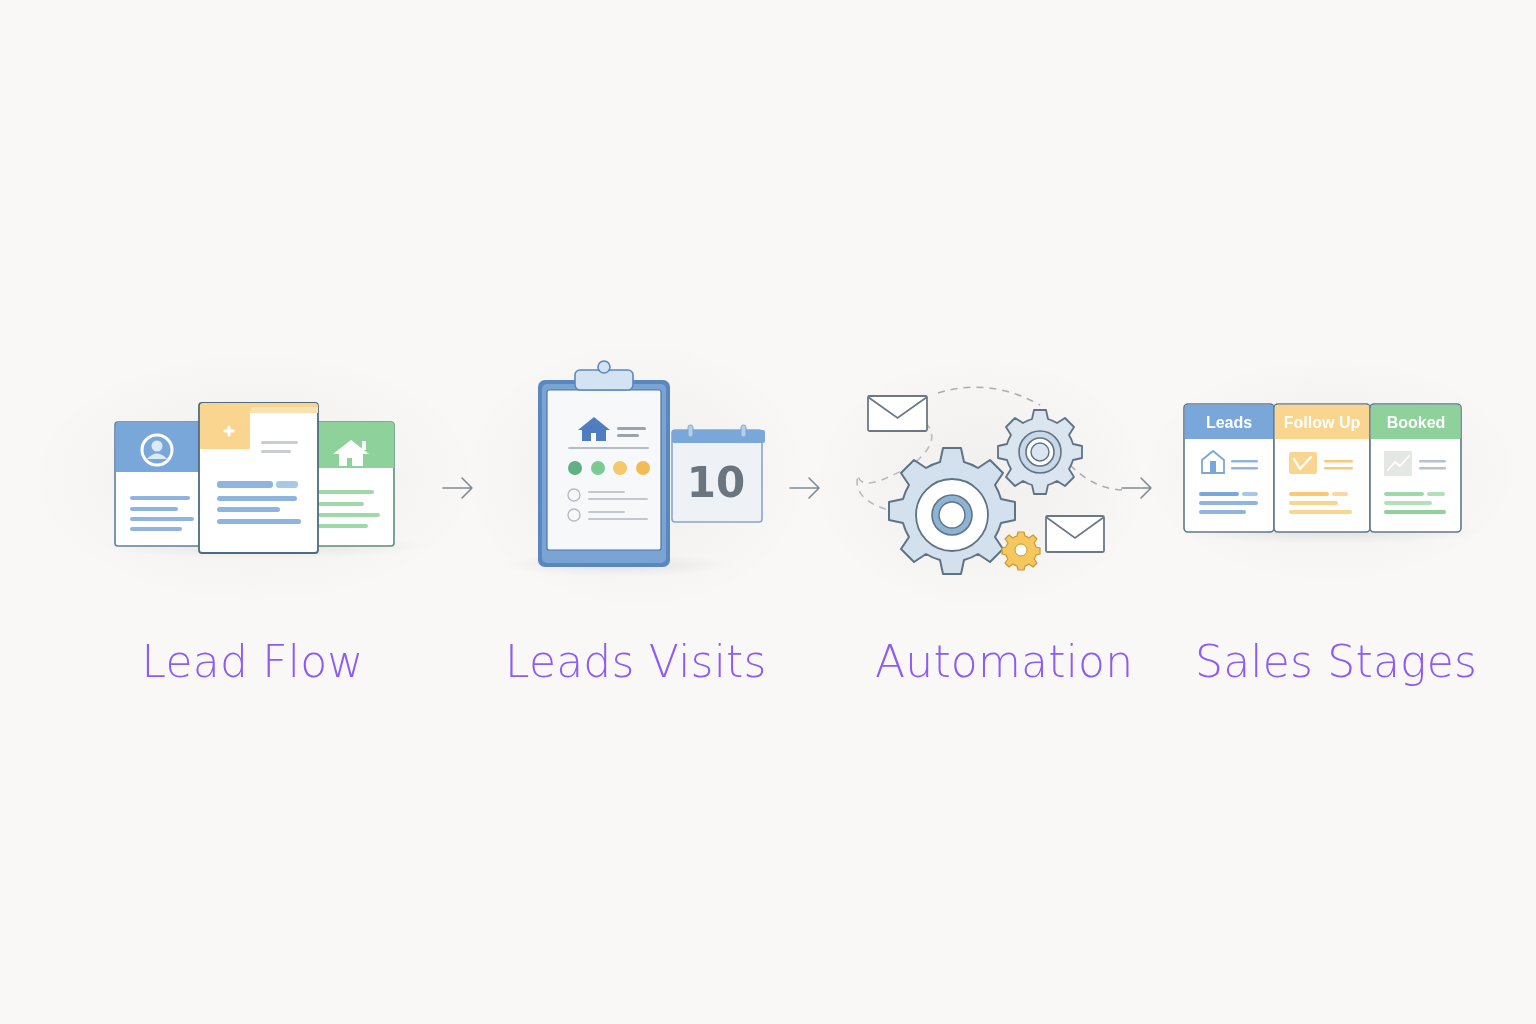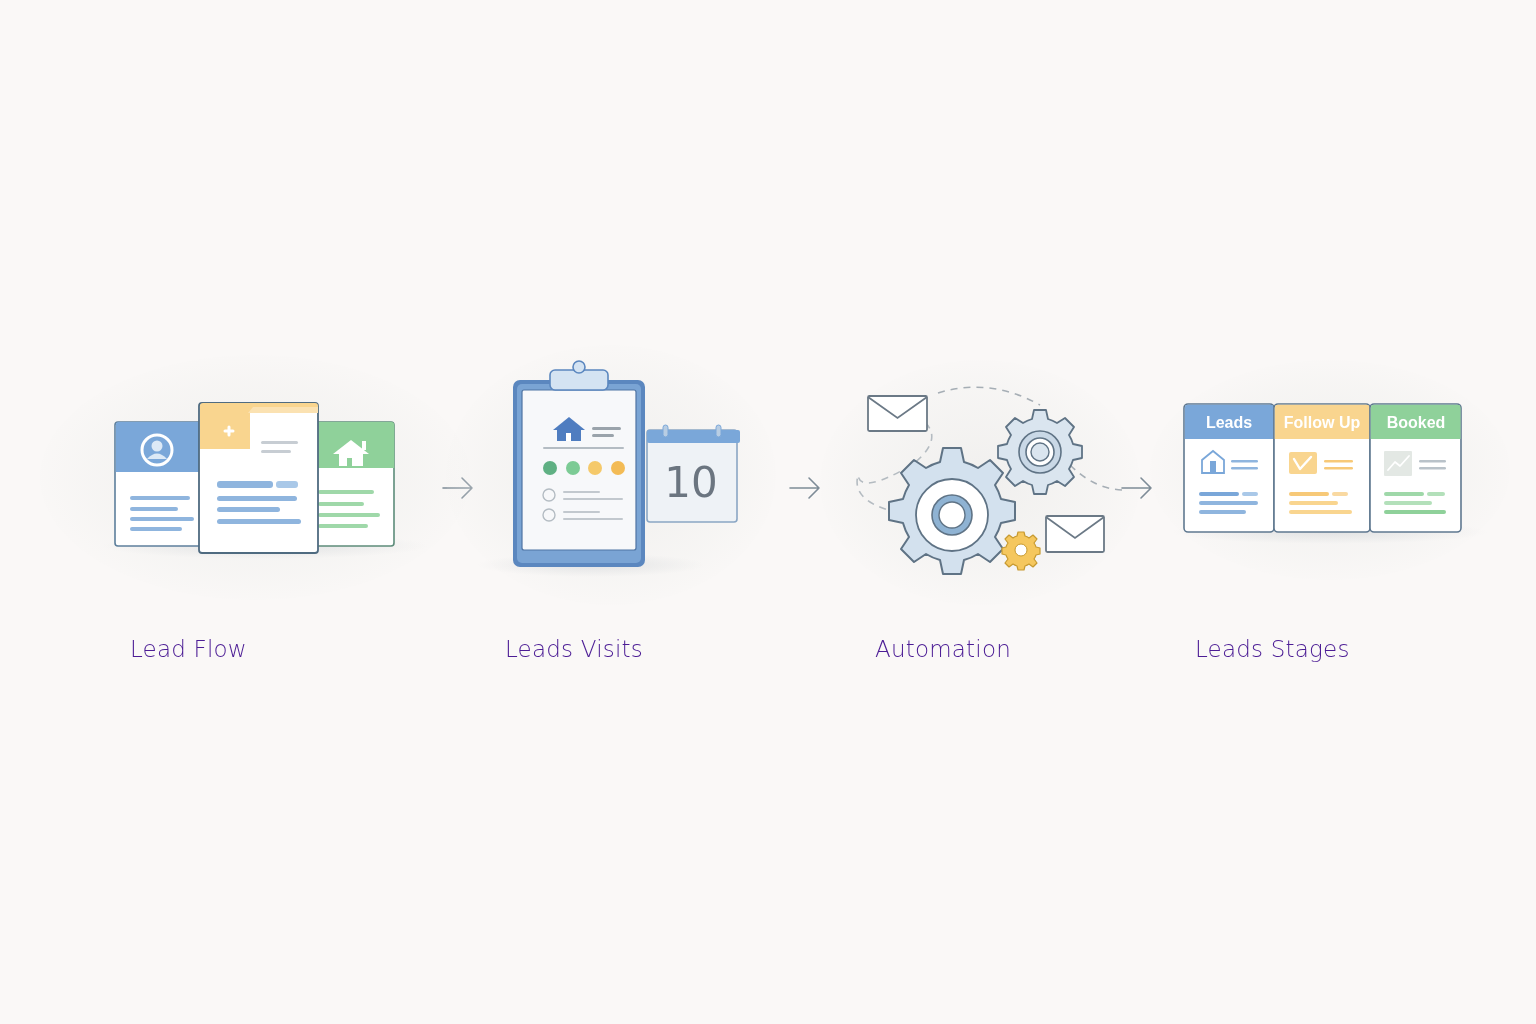--- a/index.html
+++ b/index.html
@@ -14,22 +14,22 @@
     position:absolute; border-radius:50%;
     background:radial-gradient(ellipse at center, rgba(232,232,230,0.55) 0%, rgba(240,240,238,0.35) 55%, rgba(250,248,247,0) 75%);
   }
   .shadow {
     position:absolute; border-radius:50%;
     background:radial-gradient(ellipse at center, rgba(190,195,200,0.35) 0%, rgba(250,248,247,0) 70%);
   }
   .label {
     position:absolute; top:636px; height:50px;
     font-family:"DejaVu Sans", sans-serif; font-weight:300;
-    font-size:23px; color:#4c1d95; letter-spacing:0.2px;
-    text-align:left; white-space:nowrap;
+    font-size:44px; color:#8b5cf6; letter-spacing:0.2px;
+    text-align:center; white-space:nowrap;
   }
   .arrow { position:absolute; }
   svg { display:block; overflow:visible; }
   .stage-tab {
     font-family:"Liberation Sans", sans-serif; font-size:16px; fill:#ffffff; font-weight:bold;
   }
   .cal-num { font-family:"DejaVu Sans", sans-serif; font-size:42px; fill:#6b7580; }
 </style>
 </head>
 <body>
@@ -87,21 +87,21 @@
     </g>
   </svg>
 </div>
 
 <div class="arrow" style="left:441px;top:475px;">
   <svg width="34" height="26" viewBox="0 0 34 26">
       <path d="M2 13 H31 M21 3 L31 13 L21 23" fill="none" stroke="#7e8c97" stroke-width="1.6" stroke-linecap="round" stroke-linejoin="round"></path>
     </svg>
 </div>
 
-<div class="stage" style="left:446px;top:345px;width:330px;height:260px;">
+<div class="stage" style="left:471px;top:345px;width:330px;height:260px;font-weight:bold;">
   <div class="glow" style="left:0;top:0;width:330px;height:260px;"></div>
   <div class="shadow" style="left:30px;top:208px;width:230px;height:24px;"></div>
   <svg width="330" height="260" viewBox="0 0 330 260" style="position:absolute;left:0;top:0;">
 
     <g>
       <rect x="201" y="85" width="90" height="92" rx="3" fill="#eef2f6" stroke="#8aa6c4" stroke-width="1.6"></rect>
       <rect x="201" y="85" width="93" height="13" rx="2" fill="#7aa7d9"></rect>
       <rect x="217" y="80" width="5" height="12" rx="2.5" fill="#b8cde3" stroke="#7aa7d9" stroke-width="1"></rect>
       <rect x="270" y="80" width="5" height="12" rx="2.5" fill="#b8cde3" stroke="#7aa7d9" stroke-width="1"></rect>
       <text class="cal-num" x="245" y="152" text-anchor="middle">10</text>
@@ -237,13 +237,13 @@
       <rect x="277" y="132" width="18" height="4" rx="2" fill="#b3e0ba"></rect>
       <rect x="234" y="141" width="48" height="4" rx="2" fill="#b3e0ba"></rect>
       <rect x="234" y="150" width="62" height="4" rx="2" fill="#8fd19a"></rect>
     </g>
   </svg>
 </div>
 
 <div class="label" style="left:130px;width:245px;">Lead Flow</div>
 <div class="label" style="left:505px;width:252px;">Leads Visits</div>
 <div class="label" style="left:875px;width:252px;">Automation</div>
-<div class="label" style="left:1195px;width:265px;">Leads Stages</div>
+<div class="label" style="left:1195px;width:265px;">Sales Stages</div>
 
 </body></html>

